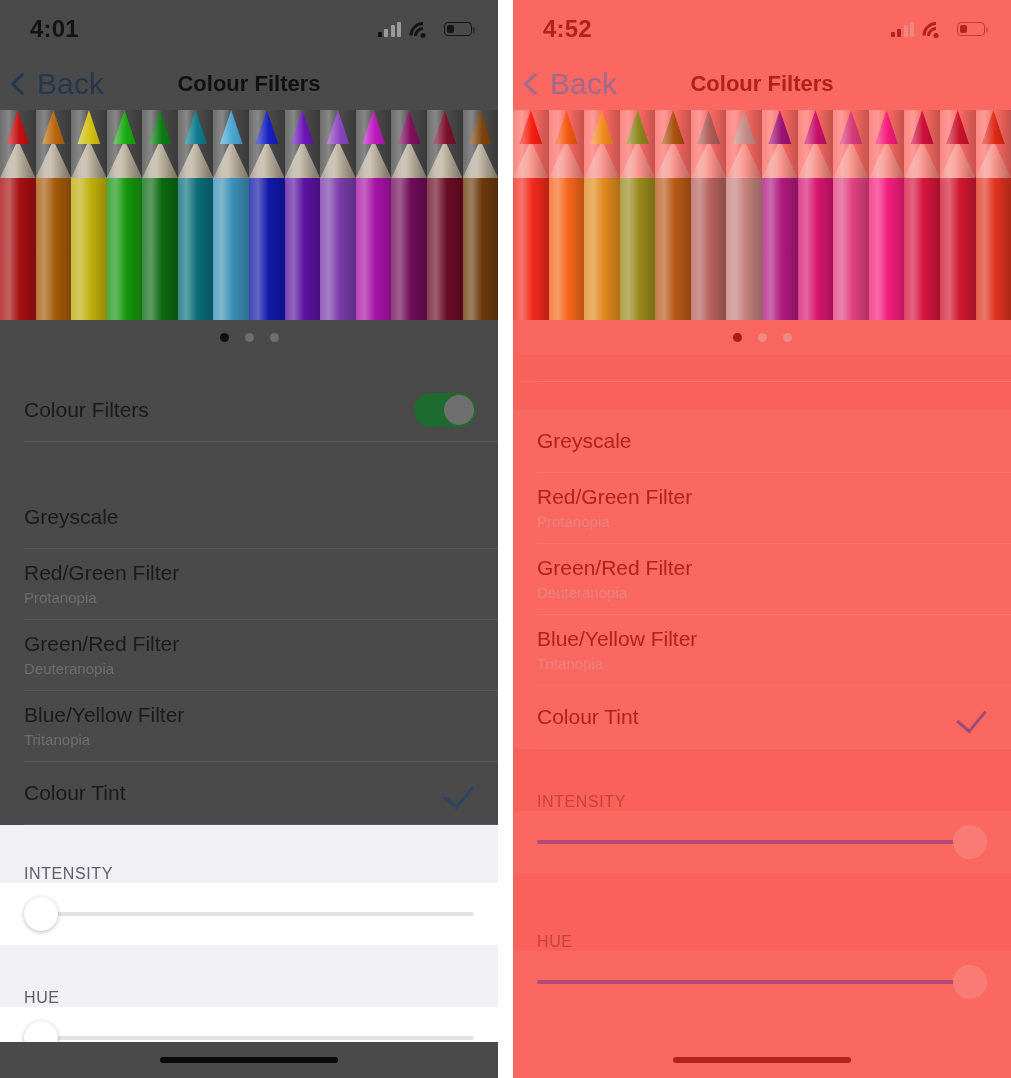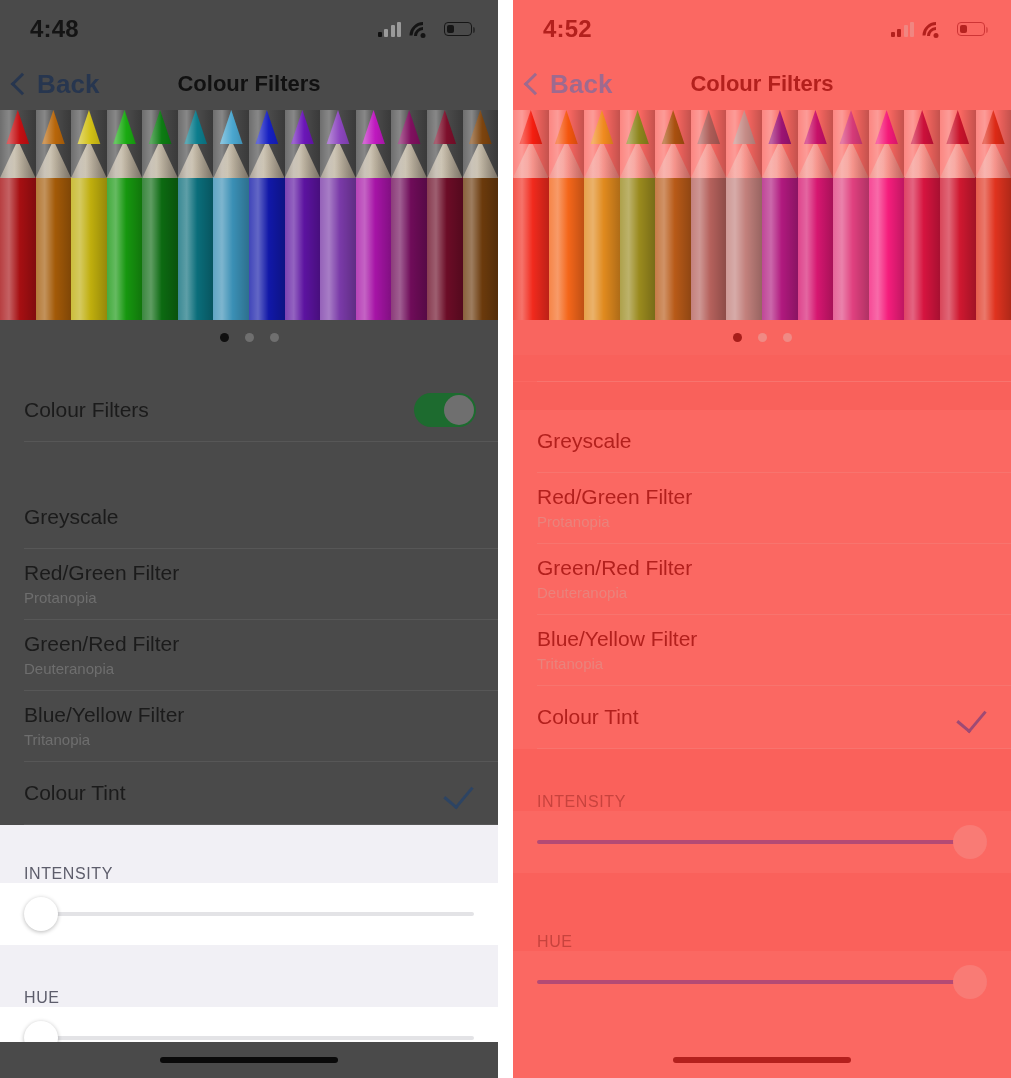--- a/index.html
+++ b/index.html
@@ -63,21 +63,21 @@
   .panel-right .signal i.on{background:#b3201d;}
   .panel-right .wifi{color:#b3201d;}
   .panel-right .battery{color:#c33;}
   .panel-right .battery .fill{background:#b3201d;}
 
   
   .navbar{position:relative;height:52px;display:flex;align-items:center;}
   .nav-back{display:flex;align-items:center;gap:7px;padding-left:14px;cursor:pointer;}
   .chev{width:13px;height:13px;border-left:3px solid currentColor;border-bottom:3px solid currentColor;
         transform:rotate(45deg);display:block;}
-  .nav-back-label{font-size:26px;letter-spacing:.1px;font-weight:bold;}
+  .nav-back-label{font-size:30px;letter-spacing:.1px;}
   .nav-title{position:absolute;left:0;right:0;text-align:center;font-size:22px;font-weight:700;pointer-events:none;}
 
   .panel-left .nav-back{color:#27364f;}
   .panel-left .nav-title{color:#111;}
   .panel-right .nav-back{color:#9e6a8f;}
   .panel-right .nav-title{color:#b3201d;}
 
   
   .banner{position:relative;height:245px;overflow:hidden;}
   .pencils{position:absolute;inset:0;display:flex;}
@@ -161,21 +161,21 @@
   .panel-right .homebar{background:#b3201d;}
 </style>
 </head>
 <body>
 
 <div class="stage">
 
   <div class="panel panel-left">
 
     <div class="statusbar">
-      <div class="sb-time">4:48</div>
+      <div class="sb-time">4:01</div>
       <div class="sb-right">
         <div class="signal">
           <i class="on"></i>
             <i></i>
             <i></i>
             <i></i>
         </div>
         <div class="wifi">
           <span class="a"></span>
             <span class="b"></span>

